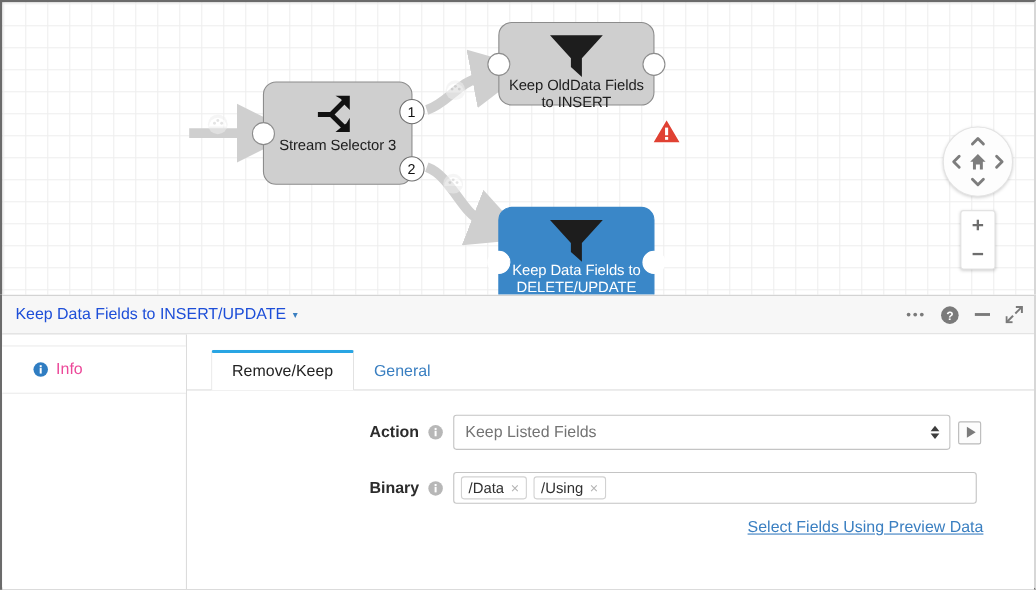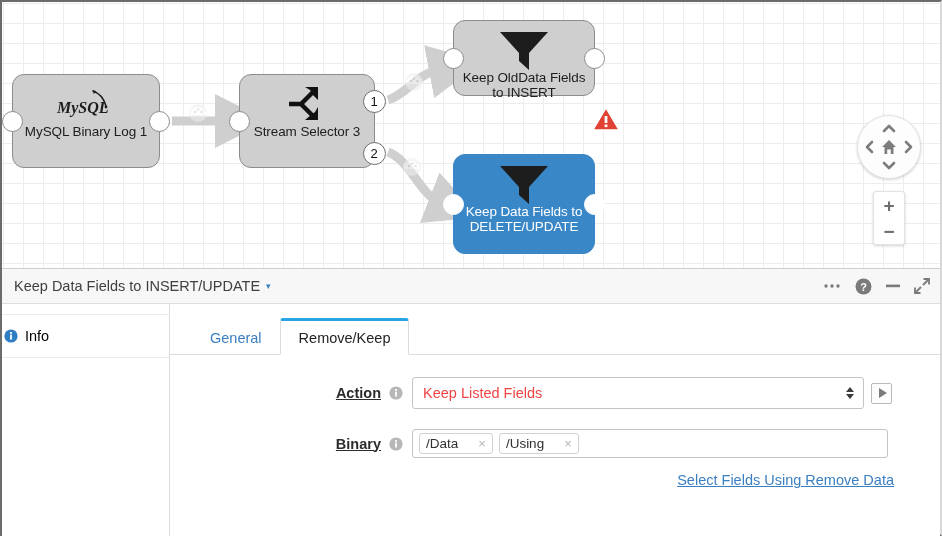--- a/index.html
+++ b/index.html
@@ -43,20 +43,21 @@
     border: 1.5px solid #8c8c8c;
     background: #cfcfcf;
     display: flex;
     flex-direction: column;
     align-items: center;
     justify-content: flex-start;
   }
   .node.selected {
     background: #3a87c8;
     border-color: #3a87c8;
+    margin-top: 34px;
   }
   .node-icon {
     margin-top: 9px;
     height: 40px;
     display: flex; align-items: center; justify-content: center;
   }
   .node-label {
     font-size: 13.5px;
     line-height: 15px;
     color: #1d1d1d;
@@ -161,21 +162,21 @@
     height: 34px;
     background: #f7f7f7;
     border-bottom: 1px solid #dcdcdc;
     border-top: 1px solid #cfcfcf;
     display: flex;
     align-items: center;
   }
   #panel-title {
     margin-left: 12px;
     font-size: 14.5px;
-    color: #404040;
+    color: #1d4ed8;
     white-space: nowrap;
   }
   #panel-title-caret {
     margin-left: 6px;
     color: #3a7fc1;
     font-size: 9px;
   }
   #panel-header-actions {
     position: absolute;
     right: 10px; top: 0; height: 34px;
@@ -195,22 +196,23 @@
     background: #ffffff;
     border-right: 1px solid #dcdcdc;
     padding-top: 10px;
     box-sizing: border-box;
   }
   .side-item {
     position: relative;
     height: 44px;
     display: flex;
     align-items: center;
+    padding-left: 26px;
     font-size: 14.5px;
-    color: #000000;
+    color: #ec4899;
     background: #ffffff;
     border-bottom: 1px solid #ebebeb;
     box-sizing: border-box;
   }
   .side-item:first-child { border-top: 1px solid #ebebeb; }
   .side-item.active {
     color: #232323;
     border-left: 3px solid #35a8e0;
     padding-left: 23px;
   }
@@ -272,21 +274,20 @@
     text-align: right;
     padding-right: 9px;
     font-size: 14.5px;
     font-weight: bold;
     color: #2c2c2c;
     box-sizing: border-box;
     display: flex;
     align-items: center;
     justify-content: flex-end;
     gap: 8px;
-    text-decoration: underline;
   }
   .info-dot {
     display: inline-flex;
     align-items: center;
     justify-content: center;
     color: #b0b0b0;
   }
   .control-wrap {
     display: flex;
     align-items: center;
@@ -298,21 +299,21 @@
     flex: 1;
     max-width: 452px;
     height: 32px;
     border: 1px solid #c4c4c4;
     border-radius: 3px;
     background: #ffffff;
     display: flex;
     align-items: center;
     padding: 0 42px 0 10px;
     font-size: 14.5px;
-    color: #ef4444;
+    color: #737373;
     box-sizing: border-box;
   }
   .select-spinner {
     position: absolute;
     right: 9px; top: 50%;
     margin-top: -9px;
     width: 9px; height: 18px;
     display: flex; flex-direction: column;
     align-items: center; justify-content: center;
     gap: 2px;
@@ -347,21 +348,21 @@
     background: #ffffff;
     display: flex;
     align-items: center;
     gap: 6px;
     padding: 3px 6px;
     box-sizing: border-box;
   }
   .chip {
     display: inline-flex;
     align-items: center;
-    gap: 20px;
+    gap: 6px;
     border: 1px solid #d2d2d2;
     border-radius: 3px;
     background: #ffffff;
     padding: 2px 6px;
     font-size: 13.5px;
     color: #303030;
   }
   .chip-x { color: #b4b4b4; font-size: 13px; line-height: 1; }
 
   #preview-link-row {
@@ -409,33 +410,20 @@
     </g>
     <g opacity="0.55">
       <circle cx="410" cy="165" r="9" fill="#eeeeee"></circle>
       <path d="M402,167 a8,8 0 0 1 16,0 z" fill="#ffffff"></path>
       <circle cx="407" cy="164" r="1.3" fill="#cfcfcf"></circle>
       <circle cx="410" cy="161.5" r="1.3" fill="#cfcfcf"></circle>
       <circle cx="413.5" cy="164" r="1.3" fill="#cfcfcf"></circle>
     </g>
   </svg>
 
-  <div class="node" id="node-mysql">
-    <div class="node-icon">
-      <svg width="74" height="34" viewBox="0 0 74 34">
-        <path d="M44,4 C50,6 55,12 57,19" fill="none" stroke="#1d1d1d" stroke-width="1.6"></path>
-        <path d="M43,3 l4,1 l-2,3 z" fill="#1d1d1d"></path>
-        <text x="8" y="26" font-family="Liberation Serif, serif" font-size="16" font-weight="bold" fill="#1d1d1d" font-style="italic">MySQL</text>
-        <circle cx="57" cy="20" r="1.4" fill="#1d1d1d"></circle>
-      </svg>
-    </div>
-    <div class="node-label">MySQL Binary Log 1</div>
-    <div class="port in"></div>
-    <div class="port out"></div>
-  </div>
 
   <div class="node" id="node-selector">
     <div class="node-icon">
       <svg width="40" height="38" viewBox="0 0 40 38">
         <path d="M2,19 L14,19 L26,7" fill="none" stroke="#111" stroke-width="4.5"></path>
         <path d="M18,2 L31,2 L31,15 L26,10 L23,5 Z" fill="#111"></path>
         <path d="M14,19 L26,31" fill="none" stroke="#111" stroke-width="4.5"></path>
         <path d="M31,22 L31,35 L18,35 L24,30 L28,27 Z" fill="#111"></path>
       </svg>
     </div>
@@ -569,22 +557,22 @@
           </svg>
         </span>
         <span>Info</span>
       </div>
 
 
     </div>
 
     <div id="main">
       <div id="tabs">
+        <div class="tab active">Remove/Keep</div>
         <div class="tab">General</div>
-        <div class="tab active">Remove/Keep</div>
       </div>
 
       <div id="form">
 
         <div class="form-row">
           <div class="form-label">
             <span>Action</span>
             <span class="info-dot">
               <svg width="14" height="14" viewBox="0 0 14 14">
                 <circle cx="7" cy="7" r="6.6" fill="#b7b7b7"></circle>
@@ -626,19 +614,19 @@
               </span>
               <span class="chip">
                 <span>/Using</span>
                 <span class="chip-x">×</span>
               </span>
             </div>
           </div>
         </div>
 
         <div id="preview-link-row">
-          <a id="preview-link" href="#">Select Fields Using Remove Data</a>
+          <a id="preview-link" href="#">Select Fields Using Preview Data</a>
         </div>
 
       </div>
     </div>
   </div>
 </div>
 
 </body></html>

